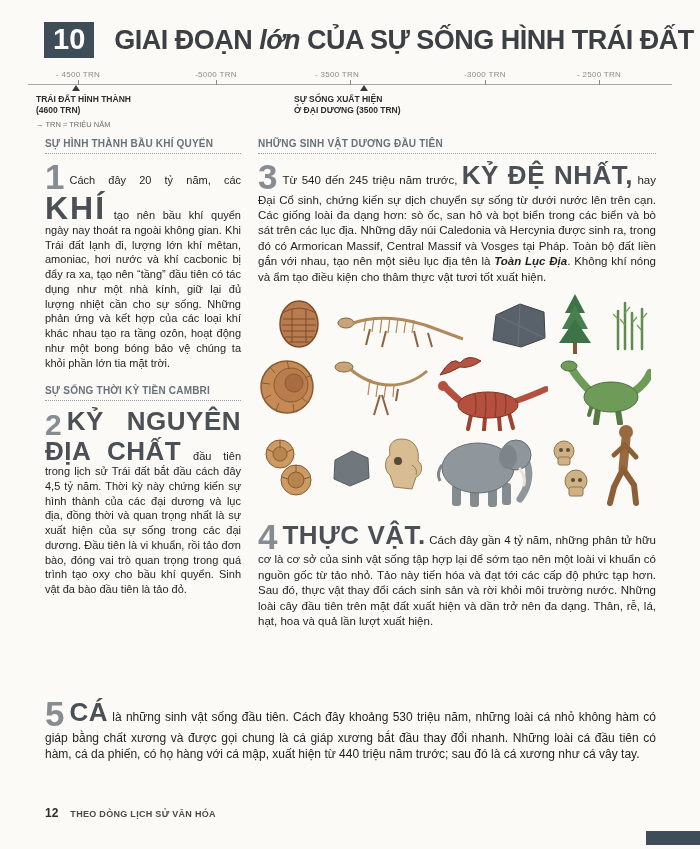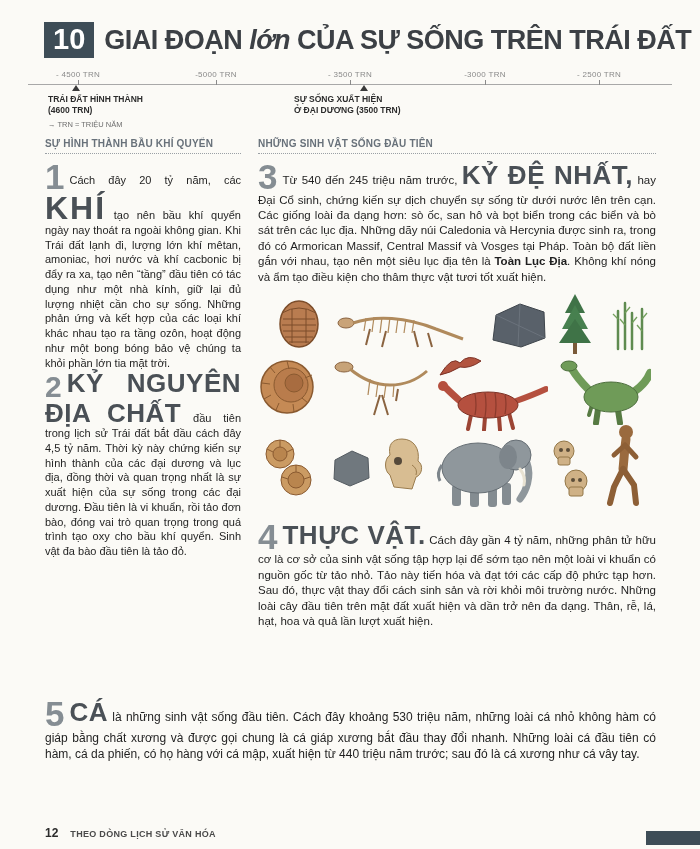--- a/index.html
+++ b/index.html
@@ -1,80 +1,80 @@
 <!DOCTYPE html>
 <html><head>
 <meta charset="utf-8">
 <style>
   * { margin:0; padding:0; box-sizing:border-box; }
   html,body { background:#e9e9e9; }
   body { font-family:"Liberation Sans", sans-serif; }
   .page { position:relative; width:700px; height:849px; margin:0 auto; background:#fbfaf6; overflow:hidden; color:#222; }
 
   
-  .title-row { position:absolute; top:22px; left:44px; right:30px; display:flex; align-items:center; gap:10px; }
+  .title-row { position:absolute; top:22px; left:44px; right:30px; display:flex; align-items:center; gap:20px; }
   .num-box { background:#3e4d57; color:#fff; font-weight:bold; font-size:29px; padding:3px 9px 4px; line-height:1; }
   .page-title { font-size:27px; font-weight:bold; color:#3c4045; letter-spacing:-0.5px; white-space:nowrap; }
   .page-title .it { font-style:italic; font-weight:bold; }
 
   
   .timeline { position:absolute; top:66px; left:0; right:0; height:68px; }
   .tl-line { position:absolute; top:18px; left:28px; right:28px; border-top:1px solid #a8a8a8; }
   .tick { position:absolute; top:4px; transform:translateX(-50%); font-size:8px; color:#8a8a8a; letter-spacing:0.3px; white-space:nowrap; }
   .tickmark { position:absolute; top:14px; width:1px; height:5px; background:#8a8a8a; }
   .marker-up { position:absolute; top:19px; width:0; height:0; border-left:4px solid transparent; border-right:4px solid transparent; border-bottom:6px solid #3a3a3a; }
   .tl-event { position:absolute; top:28px; font-size:8.5px; font-weight:bold; color:#2c2c2c; line-height:1.3; }
-  .tl-event.left { left:48px; }
+  .tl-event.left { left:36px; }
   .tl-event.mid { left:294px; width:146px; text-align:left; }
   .tl-legend { font-size:7.5px; font-weight:normal; color:#6d6d6d; margin-top:4px; }
 
   
   .col-left  { position:absolute; left:45px;  top:138px; width:196px; }
   .col-right { position:absolute; left:258px; top:138px; width:398px; }
   .sec-bottom{ position:absolute; left:45px;  top:698px; width:611px; }
 
   .sec-heading { font-size:10px; font-weight:bold; color:#68717a; letter-spacing:0.2px;
                  padding-bottom:4px; border-bottom:1px dotted #9aa0a5; margin-bottom:7px; }
   .mt { margin-top:15px; }
 
   .para { font-size:11px; line-height:1.34; color:#1f1f1f; text-align:justify; }
   .para-lg { font-size:11.5px; }
   .para-xl { font-size:12px; line-height:1.38; }
 
   .big-digit { font-size:35px; font-weight:bold; color:#858d93; padding-right:5px; line-height:0.9; vertical-align:-5px; }
   .big-digit.sm { font-size:30px; }
   .huge-word { font-size:32px; font-weight:bold; color:#4a5056; letter-spacing:2px; line-height:0.95; }
   .big-word  { font-size:26px; font-weight:bold; color:#4a5056; letter-spacing:0.5px; line-height:1.0; }
-  .it-run { font-weight:bold; }
+  .it-run { font-style:italic; font-weight:bold; }
 
   
   .collage { position:relative; height:218px; margin:8px 0 10px; }
   .fossil { position:absolute; }
 
   
   .footer { position:absolute; left:45px; top:806px; display:flex; align-items:baseline; gap:12px; }
-  .footer .pg { font-size:12px; font-weight:bold; color:#2c2c2c;margin-top:20px; }
+  .footer .pg { font-size:12px; font-weight:bold; color:#2c2c2c; }
   .footer .ft { font-size:9px; font-weight:bold; color:#4a4a4a; letter-spacing:0.3px; }
   .corner-tab { position:absolute; right:0; top:831px; width:54px; height:14px; background:#3e4d57; }
 </style>
 </head>
 <body>
 
 <div class="page">
 
   <div class="title-row">
     <span class="num-box">10</span>
-    <h1 class="page-title"><span>GIAI ĐOẠN</span> <span class="it">lớn</span> <span>CỦA SỰ SỐNG TRÊN TRÁI ĐẤT</span></h1>
+    <h1 class="page-title"><span>GIAI ĐOẠN</span> <span class="it">lớn</span> <span>CỦA SỰ SỐNG HÌNH TRÁI ĐẤT</span></h1>
   </div>
 
   <div class="timeline">
     <div class="tl-line"></div>
     <span class="tick" style="left:78px">- 4500 TRN</span>
     <span class="tick" style="left:216px">-5000 TRN</span>
-    <span class="tick" style="left:350px">- 3500 TRN</span>
+    <span class="tick" style="left:337px">- 3500 TRN</span>
     <span class="tick" style="left:485px">-3000 TRN</span>
     <span class="tick" style="left:599px">- 2500 TRN</span>
     <div class="tickmark" style="left:78px"></div>
     <div class="tickmark" style="left:216px"></div>
     <div class="tickmark" style="left:350px"></div>
     <div class="tickmark" style="left:485px"></div>
     <div class="tickmark" style="left:599px"></div>
     <div class="marker-up" style="left:72px"></div>
     <div class="marker-up" style="left:360px"></div>
     <div class="tl-event left">
@@ -85,25 +85,26 @@
     <div class="tl-event mid">
       <div>SỰ SỐNG XUẤT HIỆN</div>
       <div>Ở ĐẠI DƯƠNG (3500 TRN)</div>
     </div>
   </div>
 
   <div class="col-left">
     <h2 class="sec-heading">SỰ HÌNH THÀNH BẦU KHÍ QUYỂN</h2>
     <p class="para"><span class="big-digit">1</span><span>Cách đây 20 tỷ năm, các </span><span class="huge-word">KHÍ</span><span> tạo nên bầu khí quyển ngày nay thoát ra ngoài không gian. Khi Trái đất lạnh đi, lượng lớn khí mêtan, amoniac, hơi nước và khí cacbonic bị đẩy ra xa, tạo nên “tầng” đầu tiên có tác dụng như một nhà kính, giữ lại đủ lượng nhiệt cần cho sự sống. Những phản ứng và kết hợp của các loại khí khác nhau tạo ra tầng ozôn, hoạt động như một bong bóng bảo vệ chúng ta khỏi phần lớn tia mặt trời.</span></p>
 
+    <h2 class="sec-heading mt">SỰ SỐNG THỜI KỲ TIỀN CAMBRI</h2>
     <p class="para"><span class="big-digit sm">2</span><span class="big-word">KỶ NGUYÊN ĐỊA CHẤT</span><span> đầu tiên trong lịch sử Trái đất bắt đầu cách đây 4,5 tỷ năm. Thời kỳ này chứng kiến sự hình thành của các đại dương và lục địa, đồng thời và quan trọng nhất là sự xuất hiện của sự sống trong các đại dương. Đầu tiên là vi khuẩn, rồi tảo đơn bào, đóng vai trò quan trọng trong quá trình tạo oxy cho bầu khí quyển. Sinh vật đa bào đầu tiên là tảo đỏ.</span></p>
   </div>
 
   <div class="col-right">
-    <h2 class="sec-heading">NHỮNG SINH VẬT SỐNG ĐẦU TIÊN</h2>
+    <h2 class="sec-heading">NHỮNG SINH VẬT DƯƠNG ĐẦU TIÊN</h2>
     <p class="para para-lg"><span class="big-digit">3</span><span>Từ 540 đến 245 triệu năm trước, </span><span class="big-word">KỶ ĐỆ NHẤT,</span><span> hay Đại Cổ sinh, chứng kiến sự dịch chuyển sự sống từ dưới nước lên trên cạn. Các giống loài đa dạng hơn: sò ốc, san hô và bọt biển trong các biển và bò sát trên các lục địa. Những dãy núi Caledonia và Hercynia được sinh ra, trong đó có Armorican Massif, Central Massif và Vosges tại Pháp. Toàn bộ đất liền gắn với nhau, tạo nên một siêu lục địa tên là </span><span class="it-run">Toàn Lục Địa</span><span>. Không khí nóng và ẩm tạo điều kiện cho thâm thực vật tươi tốt xuất hiện.</span></p>
 
     <div class="collage">
       <div class="fossil" style="left:18px;top:4px">
         <svg viewBox="0 0 46 52" width="46" height="52">
           <ellipse cx="23" cy="27" rx="19" ry="23" fill="#b97c50" stroke="#7c4d2a" stroke-width="1.5"></ellipse>
           <path d="M6,16 Q23,6 40,16" fill="none" stroke="#7c4d2a"></path>
           <line x1="7" y1="22" x2="39" y2="22" stroke="#7c4d2a"></line>
           <line x1="6" y1="28" x2="40" y2="28" stroke="#7c4d2a"></line>
           <line x1="7" y1="34" x2="39" y2="34" stroke="#7c4d2a"></line>

